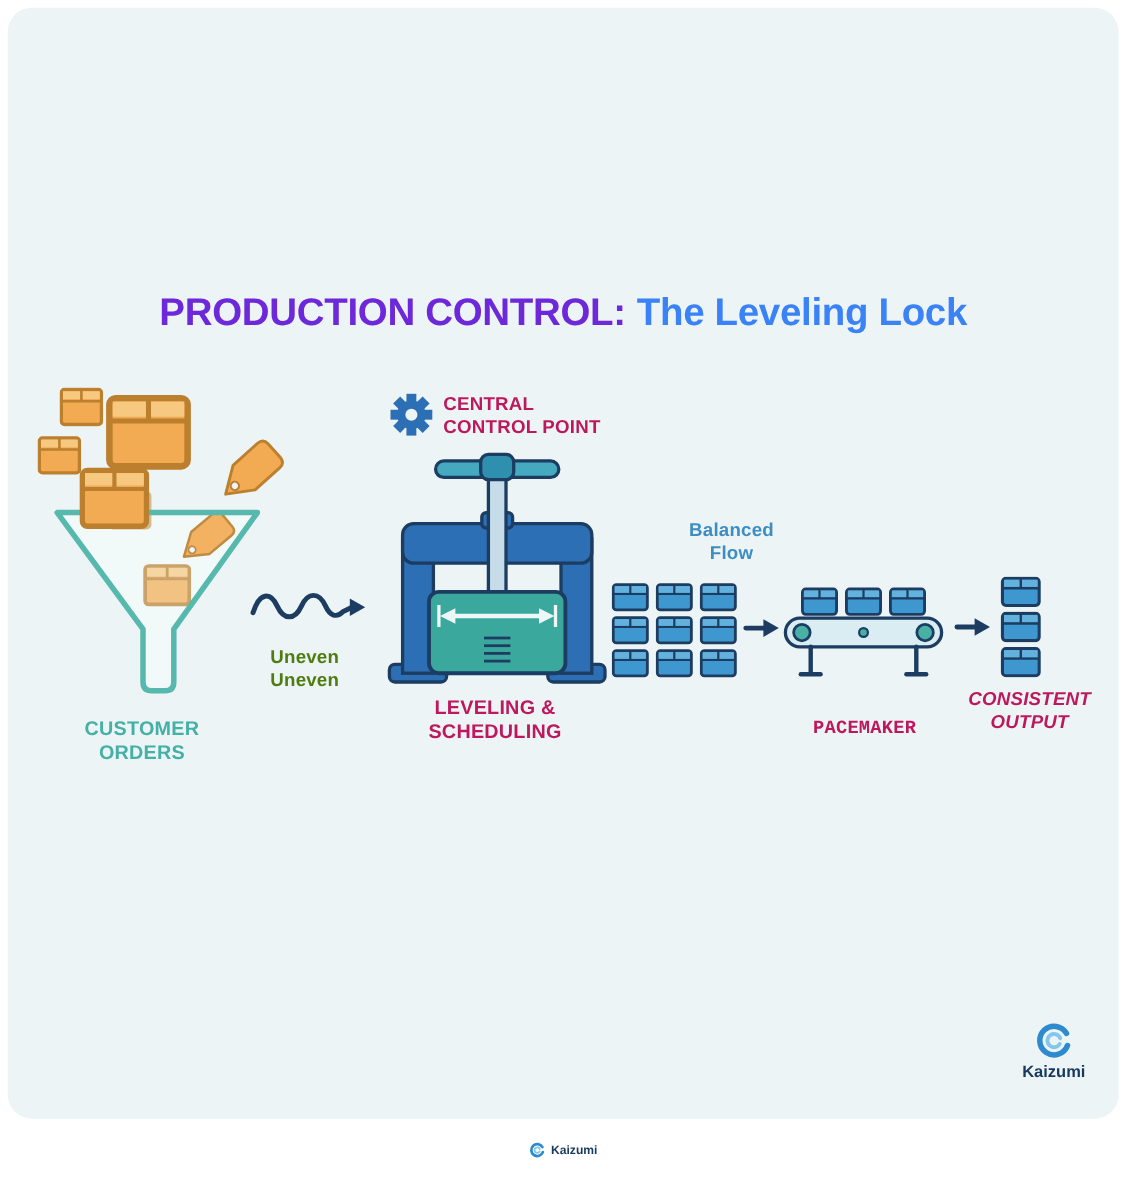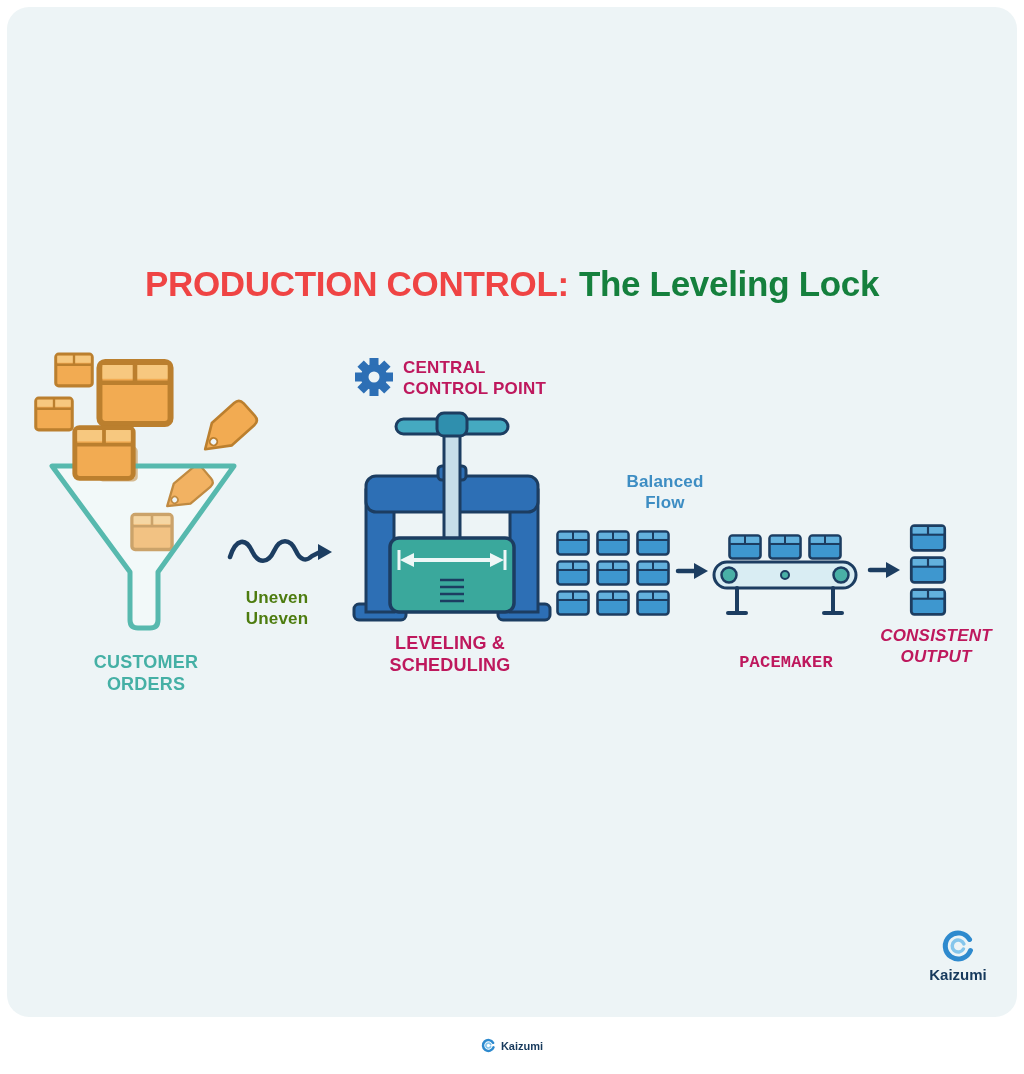--- a/index.html
+++ b/index.html
@@ -3,26 +3,26 @@
 <meta charset="utf-8">
 <style>
   html,body{margin:0;padding:0;background:#ffffff;}
   .page{position:relative;width:1024px;height:1074px;background:#ffffff;overflow:hidden;
         font-family:"Liberation Sans", sans-serif;}
   .canvas{position:absolute;left:7px;top:7px;width:1010px;height:1010px;
           background:#edf4f6;border-radius:22px;}
   .art{position:absolute;left:0;top:0;width:1024px;height:1074px;pointer-events:none;}
   .title{position:absolute;top:264px;left:50%;transform:translateX(-50%);
          white-space:nowrap;font-size:35px;font-weight:700;letter-spacing:-0.3px;}
-  .title .hl{color:#ef4444;}
-  .title .rest{color:#15803d;margin-left:10px;}
+  .title .hl{color:#6d28d9;}
+  .title .rest{color:#3b82f6;margin-left:10px;}
   .label{position:absolute;font-weight:700;text-align:center;transform:translateX(-50%);
          line-height:1.24;font-size:17px;letter-spacing:0.2px;color:#be185d;}
   .label span{display:block;}
-  .lbl-customer{left:146px;top:651px;color:#45b0a5;font-size:18px;}
+  .lbl-customer{left:129px;top:651px;color:#45b0a5;font-size:18px;}
   .lbl-uneven{left:277px;top:587px;color:#4d7c0f;}
   .lbl-central{left:403px;top:357px;text-align:left;transform:none;}
   .lbl-leveling{left:450px;top:632px;font-size:18px;}
   .lbl-balanced{left:618px;top:471px;color:#3d8dc3;margin-left:47px;}
   .lbl-instructions{left:618px;top:626px;}
   .lbl-pacemaker{left:786px;top:652px;font-family:Liberation Mono, monospace;}
   .lbl-output{left:936px;top:625px;font-style:italic;}
   .brand{position:absolute;left:958px;top:928px;transform:translateX(-50%);
          display:flex;flex-direction:column;align-items:center;gap:2px;}
   .brand .brand-text{font-size:15px;font-weight:700;color:#16395c;}

